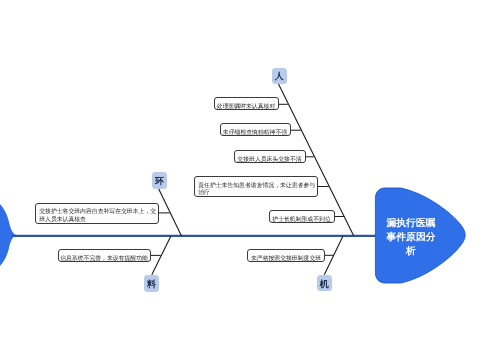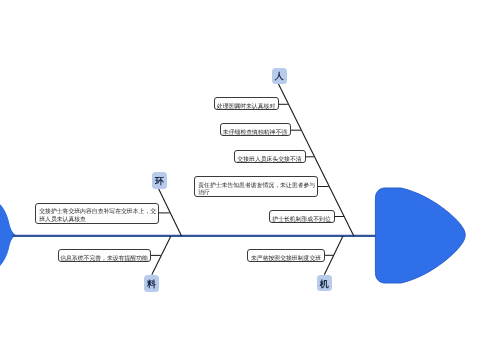--- a/index.html
+++ b/index.html
@@ -80,14 +80,15 @@
   <div class="cause wrap" style="left:35px;top:202.5px;width:124px;height:21px;"><span>交接护士将交班内容自查补写在交班本上，交<br>班人员未认真核查</span></div>
 
   <div class="cause" style="left:57.5px;top:248.5px;width:93px;height:13px;">
       <span>信息系统不完善，未设有提醒功能</span>
     </div>
 
   <div class="cause" style="left:247px;top:249px;width:78px;height:13px;">
       <span>未严格按照交接班制度交班</span>
     </div>
 
+  <div class="head-text" style="left:386px;top:215.5px;width:50px;"><span>漏执行医嘱事件原因分析</span></div>
 
 </div>
 
 </body></html>

